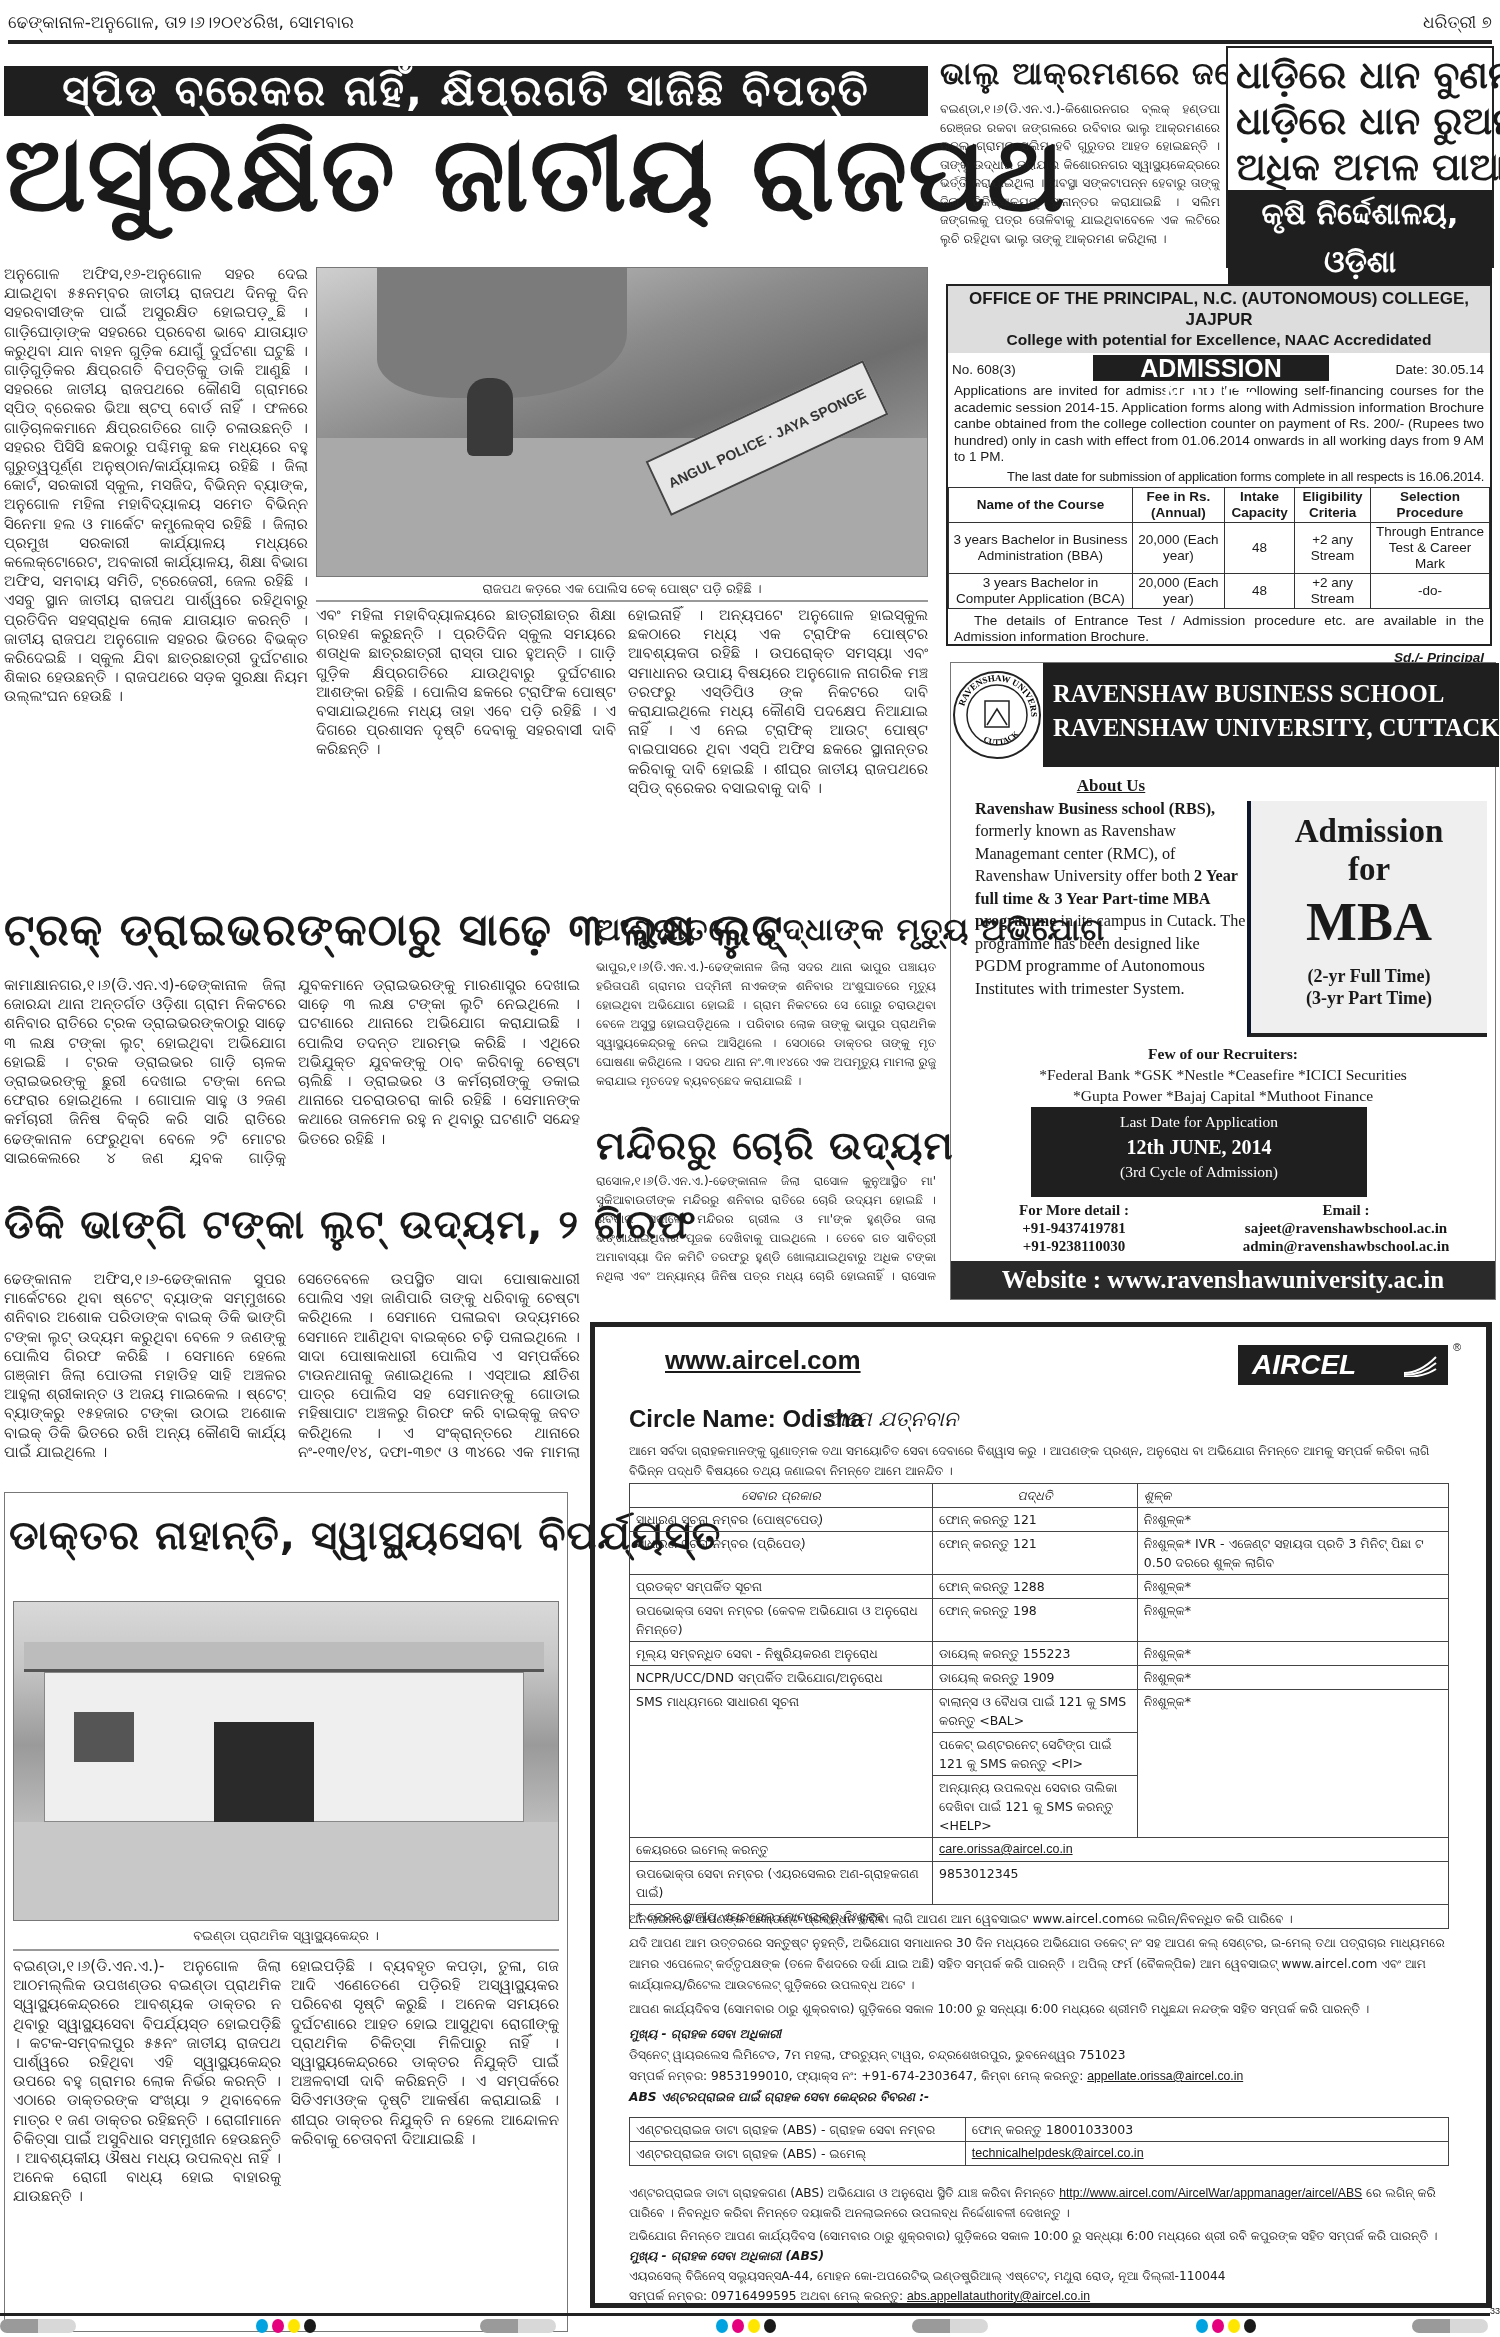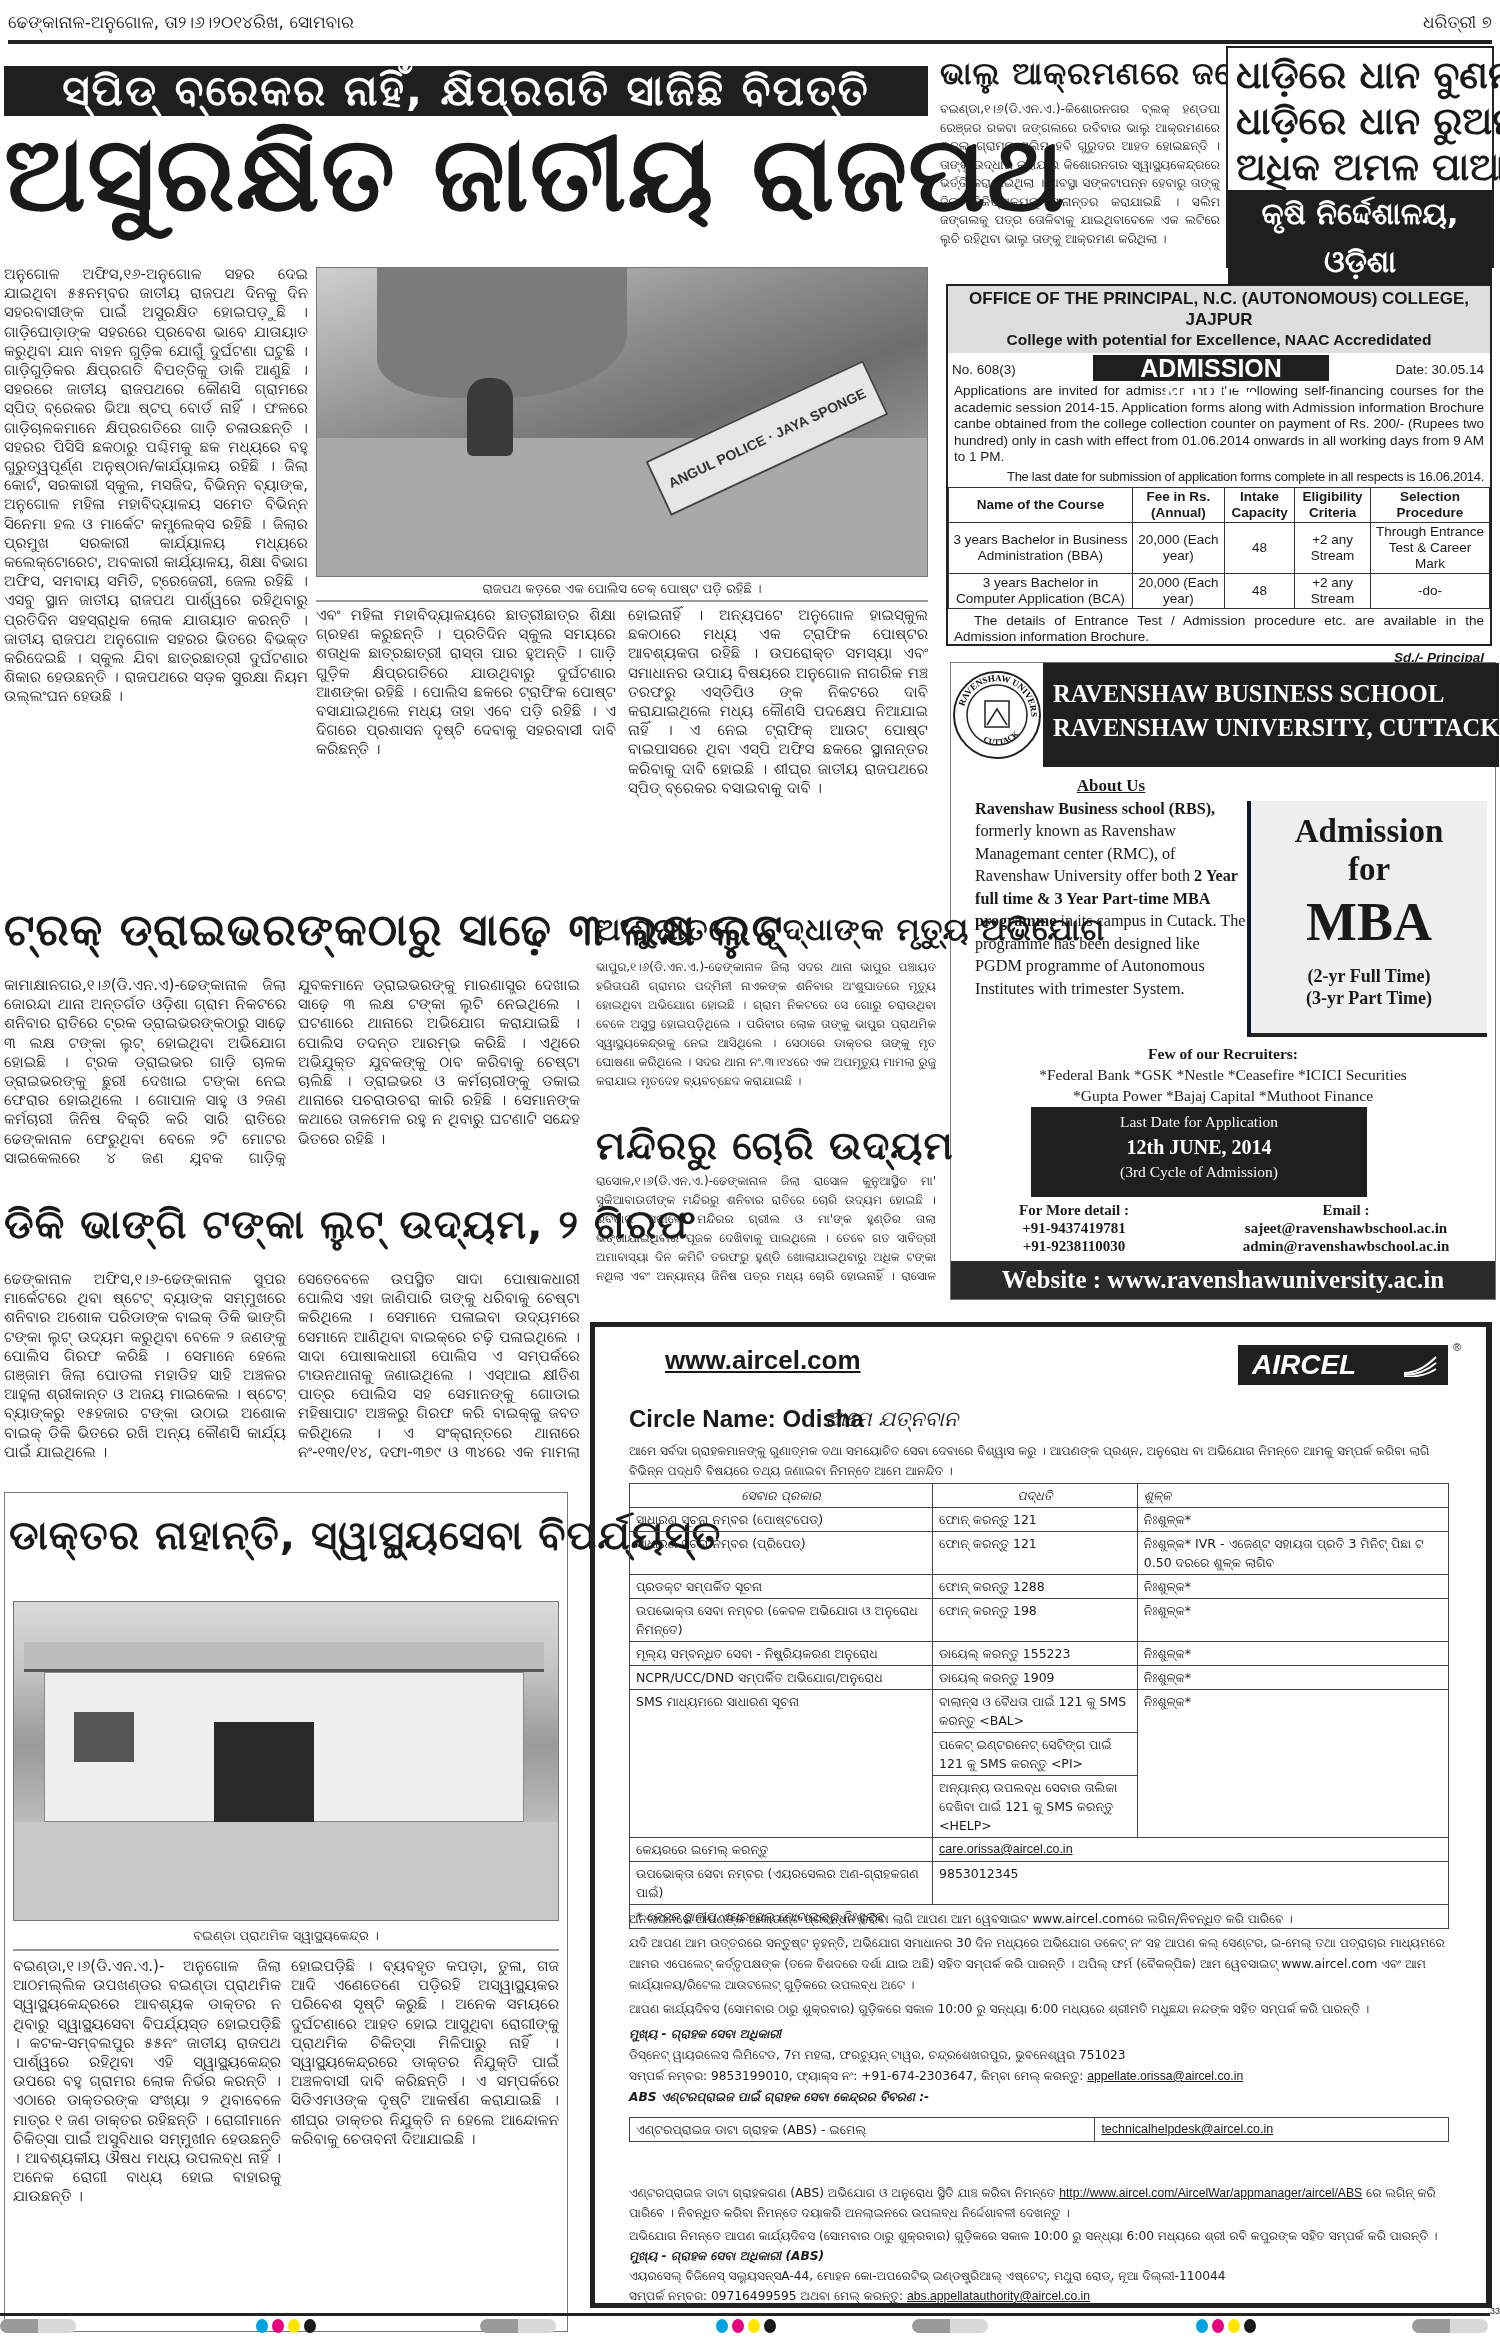--- a/index.html
+++ b/index.html
@@ -299,20 +299,24 @@
     <div>
       <span>ସମ୍ପର୍କ ନମ୍ବର: 9853199010, ଫ୍ୟାକ୍ସ ନଂ: +91-674-2303647, କିମ୍ବା ମେଲ୍ କରନ୍ତୁ:</span>
       <span class="sans link">appellate.orissa@aircel.co.in</span>
     </div>
     <div style="font-weight:bold; font-style:italic;">ABS ଏଣ୍ଟରପ୍ରାଇଜ ପାଇଁ ଗ୍ରାହକ ସେବା କେନ୍ଦ୍ରର ବିବରଣ :-</div>
   </div>
 
   <div style="position:absolute; left:34px; top:790px; width:820px;">
     <table class="aircel-table">
       <tbody>
+          <tr>
+        <td style="width:41%;">ଏଣ୍ଟରପ୍ରାଇଜ ଡାଟା ଗ୍ରାହକ (ABS) - ଗ୍ରାହକ ସେବା ନମ୍ବର</td>
+        <td>ଫୋନ୍ କରନ୍ତୁ 18001033003</td>
+      </tr>
       <tr>
         <td>ଏଣ୍ଟରପ୍ରାଇଜ ଡାଟା ଗ୍ରାହକ (ABS) - ଇମେଲ୍</td>
         <td class="sans link">technicalhelpdesk@aircel.co.in</td>
       </tr>
     </tbody>
       </table>
   </div>
 
   <div style="position:absolute; left:34px; top:856px; width:820px; font-size:12.2px; line-height:20px;">
     <div>

